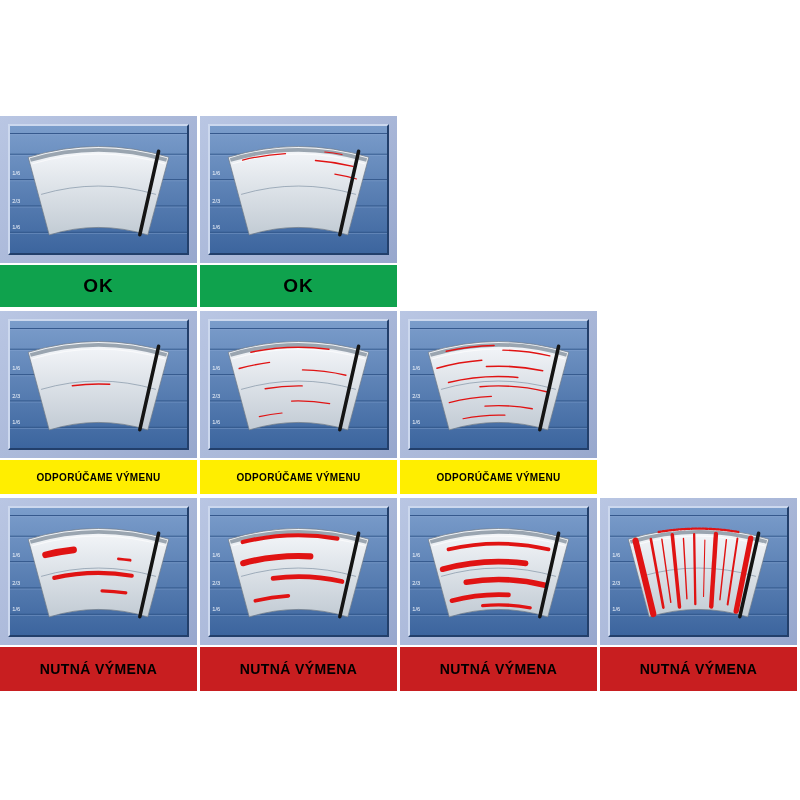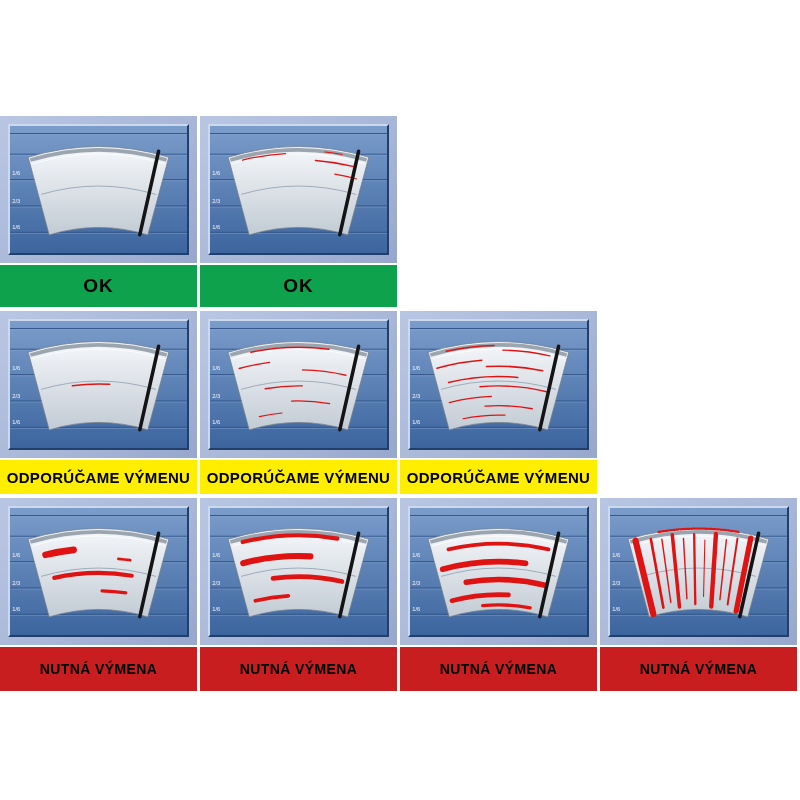--- a/index.html
+++ b/index.html
@@ -17,21 +17,21 @@
     border: 2px solid;
     border-color: #ccd8ee #223f6b #223f6b #ccd8ee;
   }
   .screen svg { display: block; width: 100%; height: 100%; }
   .bar {
     margin-top: 2px;
     display: flex; align-items: center; justify-content: center;
     font-weight: bold; text-align: center;
   }
   .bar-ok { height: 42px; font-size: 19px; letter-spacing: 1px; }
-  .bar-recommend { height: 34px; font-size: 15px; letter-spacing: 0.3px; }
+  .bar-recommend { height: 34px; font-size: 10px; letter-spacing: 0.3px; }
   .bar-replace { height: 44px; font-size: 14px; letter-spacing: 0.4px; }
 </style>
 </head>
 <body>
 
 <div class="sheet">
   <div id="grid">
       <div class="row">
         <div class="cell">
           <div class="panel">

